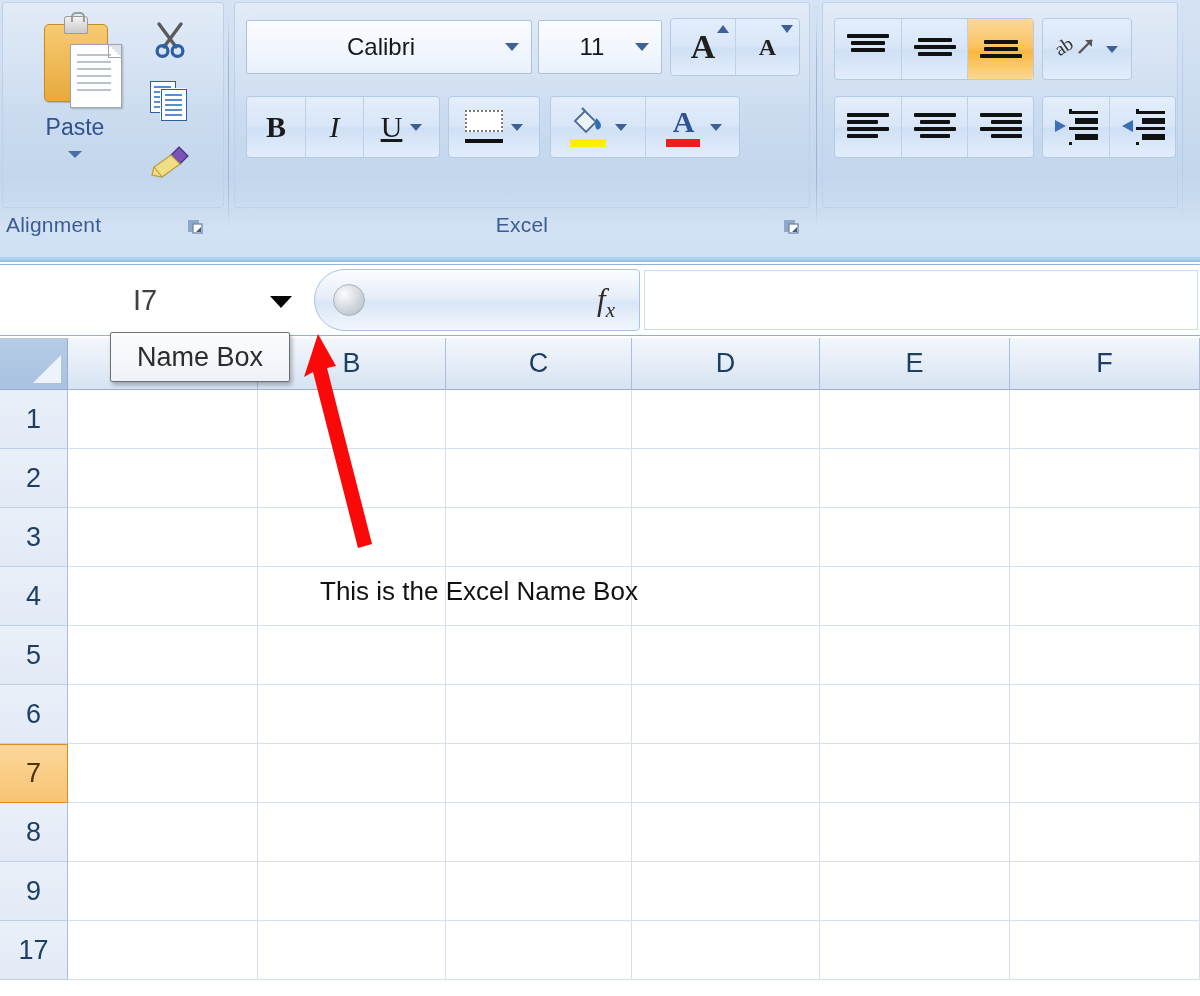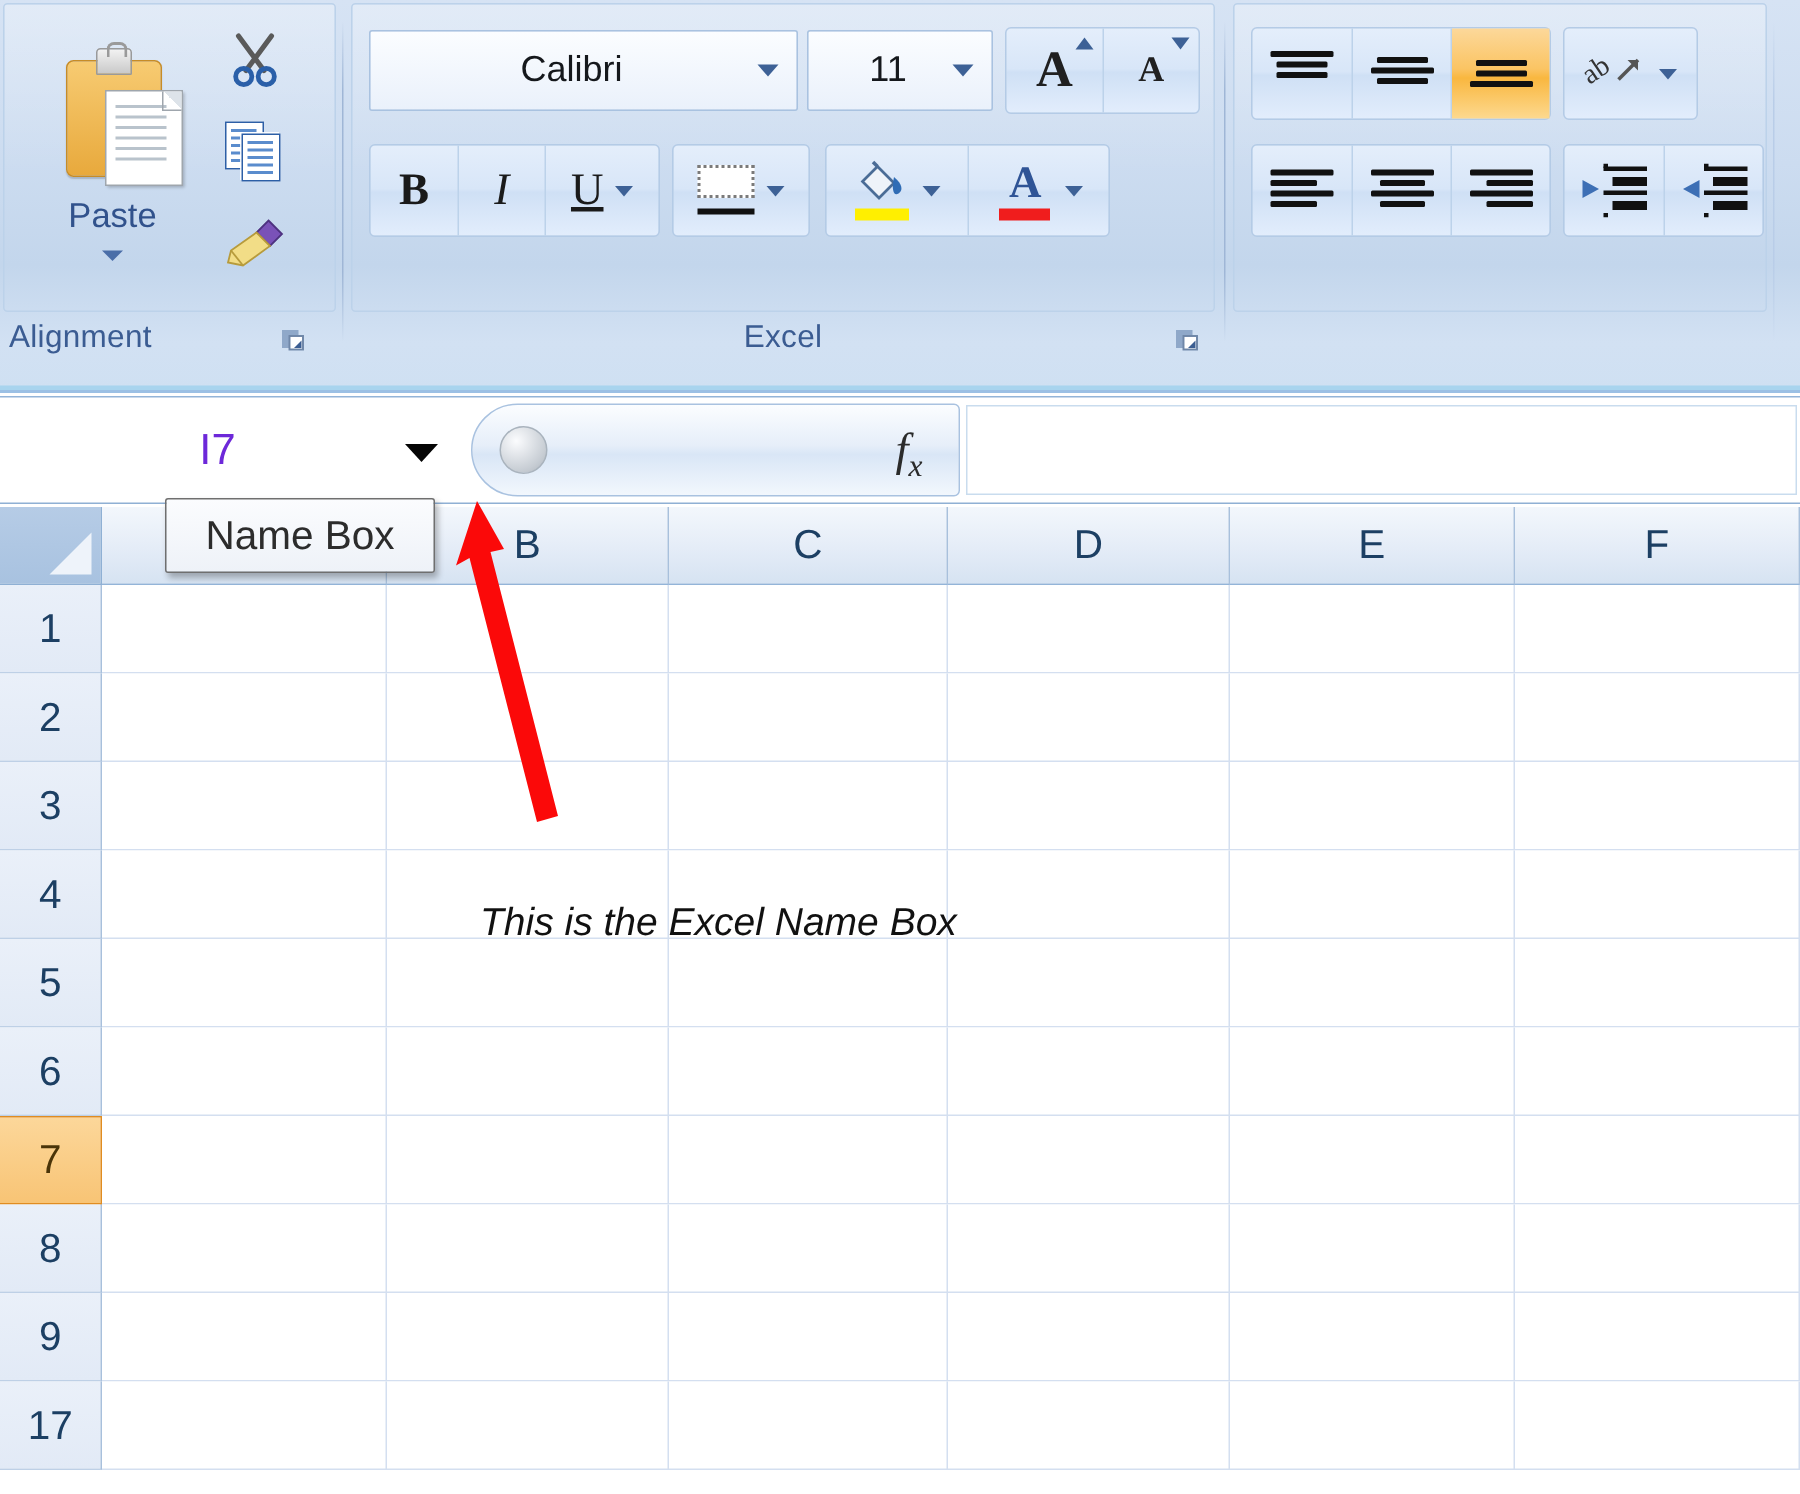--- a/index.html
+++ b/index.html
@@ -41,21 +41,21 @@
     background:linear-gradient(to bottom,rgba(255,255,255,.30),rgba(255,255,255,0) 55%);
     pointer-events:none;
   }
   .dlg-launcher{
     position:absolute;right:4px;bottom:10px;width:22px;height:22px;
     display:flex;align-items:center;justify-content:center;cursor:pointer;
   }
 
   
   .paste-btn{
-    position:absolute;left:14px;top:22px;width:122px;height:190px;
+    position:absolute;left:14px;top:6px;width:122px;height:190px;
     display:flex;flex-direction:column;align-items:center;justify-content:flex-start;
     cursor:pointer;border-radius:3px;text-align:right;
   }
   .clipboard-icon{position:relative;width:94px;height:96px;margin-top:4px;}
   .cb-board{
     position:absolute;left:16px;top:10px;width:62px;height:76px;border-radius:5px;
     background:linear-gradient(to bottom,#f7cb72,#e8a93c);
     border:1px solid #c78c27;box-shadow:0 1px 1px rgba(0,0,0,.18);
   }
   .cb-clip{
@@ -155,21 +155,21 @@
   .fbar{
     position:absolute;left:0;top:264px;width:1200px;height:72px;
     background:#ffffff;box-sizing:border-box;
     border-top:1px solid #93b4d8;border-bottom:1px solid #8fb0d4;
   }
   .namebox{
     position:absolute;left:2px;top:3px;width:304px;height:64px;
     background:#ffffff;display:flex;align-items:center;cursor:text;
   }
   .namebox .nbval{
-    flex:1;text-align:center;font-size:29px;color:#6d28d9;padding-right:18px;
+    flex:1;text-align:center;font-size:29px;color:#404040;padding-right:18px;
     white-space:nowrap;overflow:hidden;
   }
   .nb-caret{
     position:absolute;right:14px;top:28px;width:0;height:0;
     border-left:11px solid transparent;border-right:11px solid transparent;border-top:12px solid #050505;
     cursor:pointer;
   }
   .fx-zone{
     position:absolute;left:314px;top:4px;width:326px;height:62px;
     background:linear-gradient(to bottom,#fbfdff 0%,#e6eef9 45%,#d9e6f6 55%,#f2f7fd 100%);
@@ -600,21 +600,21 @@
         <div class="cell" style="left: 820px; width: 190px; top: 524px; height: 59px;"></div>
         <div class="cell" style="left: 1010px; width: 190px; top: 524px; height: 59px;"></div>
         <div class="cell" style="left: 68px; width: 190px; top: 583px; height: 59px;"></div>
         <div class="cell" style="left: 258px; width: 188px; top: 583px; height: 59px;"></div>
         <div class="cell" style="left: 446px; width: 186px; top: 583px; height: 59px;"></div>
         <div class="cell" style="left: 632px; width: 188px; top: 583px; height: 59px;"></div>
         <div class="cell" style="left: 820px; width: 190px; top: 583px; height: 59px;"></div>
         <div class="cell" style="left: 1010px; width: 190px; top: 583px; height: 59px;"></div>
       </div>
     <div id="celltexts">
-        <div class="celltext" style="left: 320px; top: 247px; font-style: italic;">This is the Excel Name Box</div>
+        <div class="celltext" style="left: 320px; top: 224px;">This is the Excel Name Box</div>
       </div>
   </div>
 
   <div class="tooltip">Name Box</div>
 
   <svg class="arrow" viewBox="0 0 120 230">
     <path d="M38 12 L56 44 L47 46 L92 222 L78 226 L33 50 L24 55 Z" fill="#fb0909"></path>
   </svg>
 
 </div>

